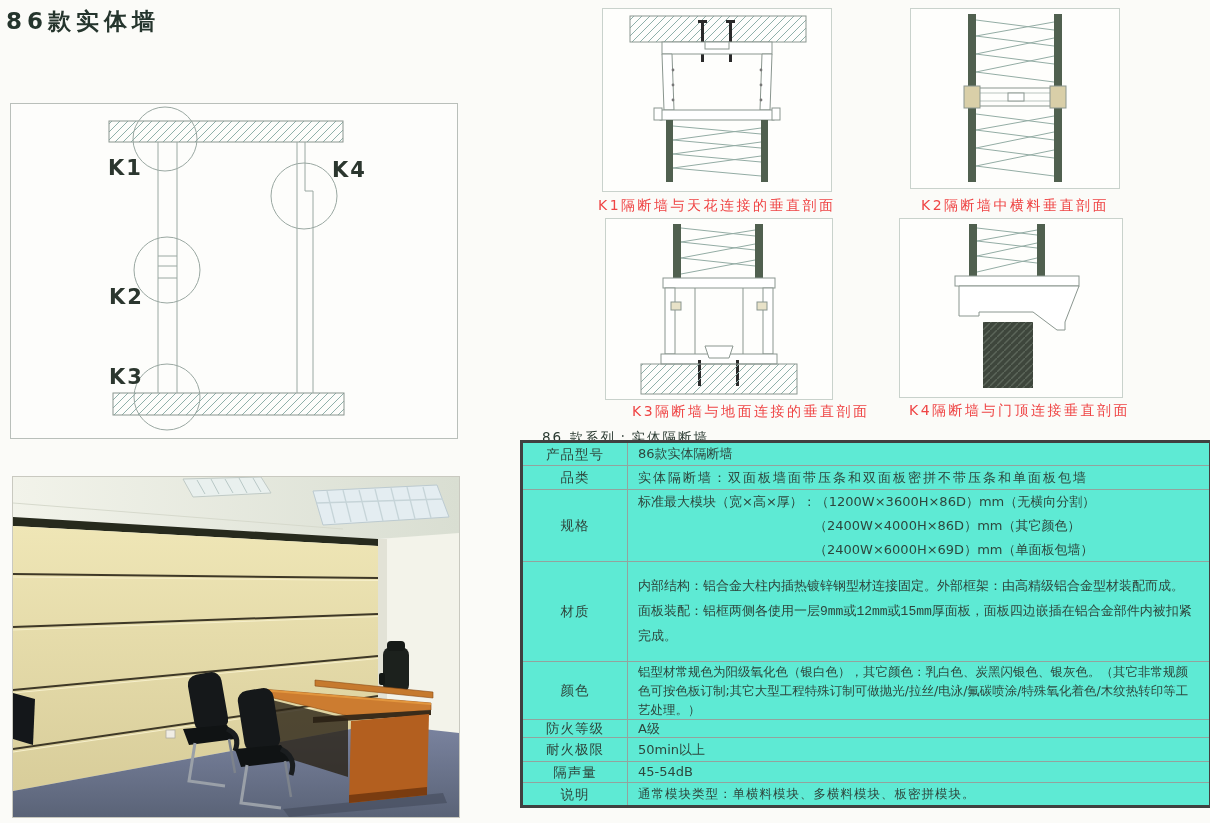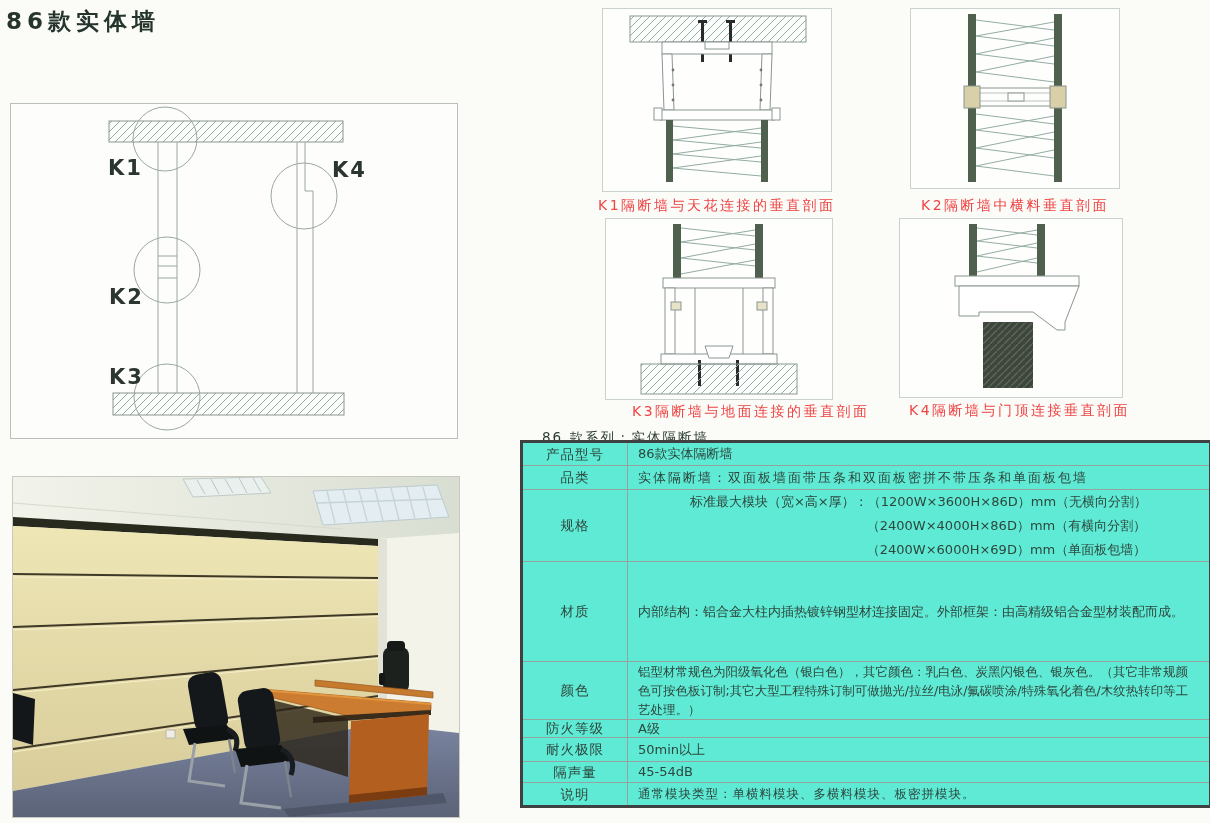--- a/index.html
+++ b/index.html
@@ -45,23 +45,23 @@
     display:flex;align-items:center;justify-content:center;
     font-size:13.5px;letter-spacing:1px;color:#2e463d;text-align:center;
   }
   .cell-value{
     flex:1;padding:1px 10px;display:flex;flex-direction:column;justify-content:center;
     color:#2e463d;
   }
   .h23{height:23px}.h24{height:24px}.h72{height:72px}.h100{height:100px}
   .h58{height:58px}.h18{height:18px}.h21{height:21px}.h22{height:22px}
   .row-pinlei .cell-value{letter-spacing:2px;}
-  .row-spec .cell-value{line-height:24px;align-items:center;}
+  .row-spec .cell-value{line-height:24px;}
   .spec-line-indent{padding-left:176px;}
-  .row-material .cell-value{line-height:25px;}
+  .row-material .cell-value{line-height:25px;font-family:Liberation Mono, monospace;}
   .row-color .cell-value{font-size:12.5px;line-height:19px;}
   .row-note .cell-value{font-size:12.5px;letter-spacing:1px;}
   
   .office-photo{
     position:absolute;left:12px;top:476px;width:446px;height:340px;
     border:1px solid #c9c9c0;background:#e8e8e0;
   }
 </style>
 </head>
 <body>
@@ -255,28 +255,29 @@
   <div class="spec-row h24 row-pinlei">
     <div class="cell-label">品类</div>
     <div class="cell-value">
         <div>实体隔断墙：双面板墙面带压条和双面板密拼不带压条和单面板包墙</div>
       </div>
   </div>
   <div class="spec-row h72 row-spec">
     <div class="cell-label">规格</div>
     <div class="cell-value">
       <div>标准最大模块（宽×高×厚）：（1200W×3600H×86D）mm（无横向分割）</div>
-      <div class="spec-line-indent">（2400W×4000H×86D）mm（有横向分割）</div>
+      <div class="spec-line-indent">（2400W×4000H×86D）mm（其它颜色）</div>
       <div class="spec-line-indent">（2400W×6000H×69D）mm（单面板包墙）</div>
     </div>
   </div>
   <div class="spec-row h100 row-material">
     <div class="cell-label">材质</div>
     <div class="cell-value">
       <div>内部结构：铝合金大柱内插热镀锌钢型材连接固定。外部框架：由高精级铝合金型材装配而成。</div>
+      <div>面板装配：铝框两侧各使用一层9mm或12mm或15mm厚面板，面板四边嵌插在铝合金部件内被扣紧完成。</div>
     </div>
   </div>
   <div class="spec-row h58 row-color">
     <div class="cell-label">颜色</div>
     <div class="cell-value">
         <div>铝型材常规色为阳级氧化色（银白色），其它颜色：乳白色、炭黑闪银色、银灰色。（其它非常规颜色可按色板订制;其它大型工程特殊订制可做抛光/拉丝/电泳/氟碳喷涂/特殊氧化着色/木纹热转印等工艺处理。）</div>
       </div>
   </div>
   <div class="spec-row h18">
     <div class="cell-label">防火等级</div>

